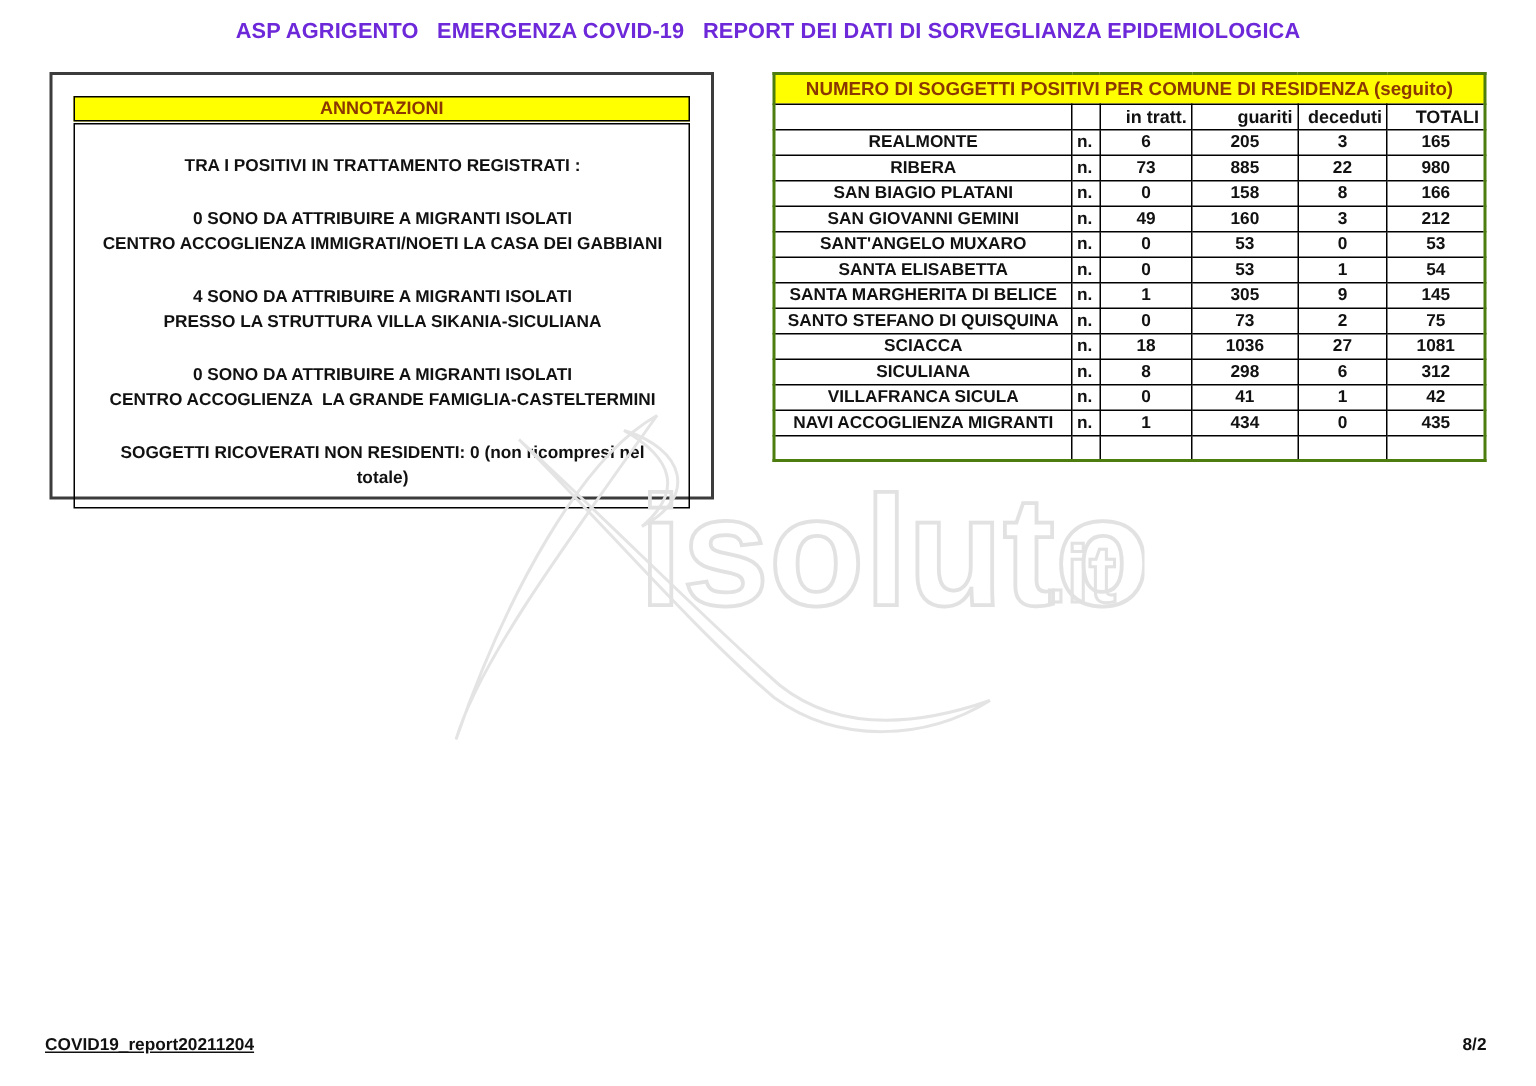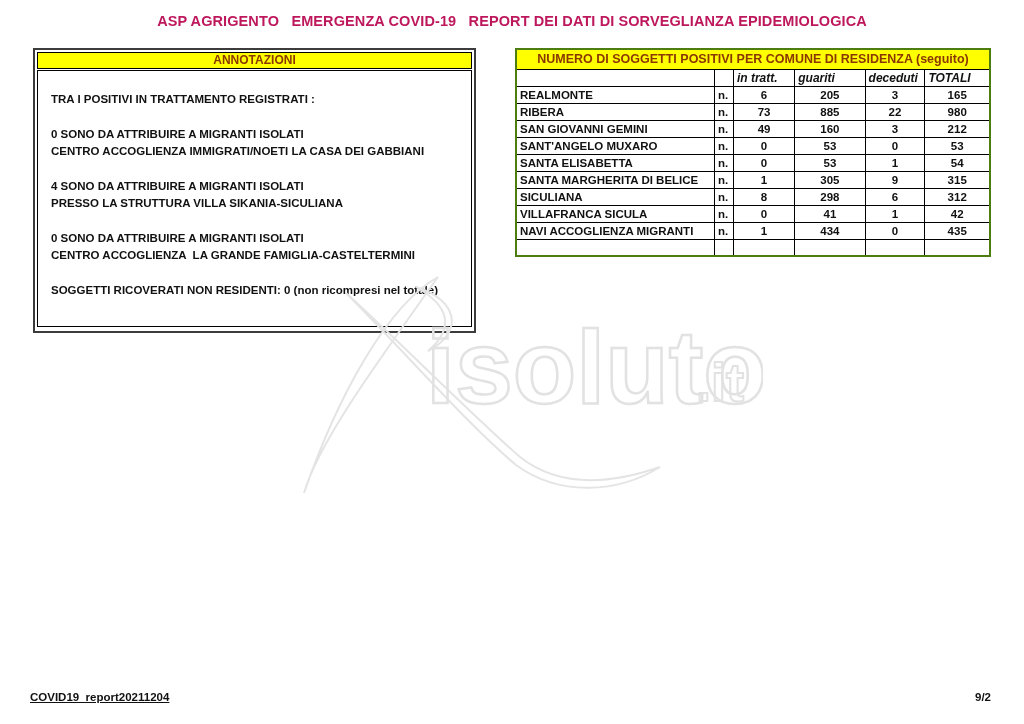--- a/index.html
+++ b/index.html
@@ -13,29 +13,29 @@
     color:#1a1a1a;
   }
 
   
   .page-title {
     position:absolute; top:13px; left:0; width:100%;
     text-align:center;
     font-size:14.5px; font-weight:bold;
     letter-spacing:0.1px;
     white-space:pre;
-    color:#be185d;
+    color:#6d28d9;
   }
 
   
   .annotations-box {
     position:absolute; left:33px; top:48px;
     width:443px; height:285px;
     border:2px solid #3c3c3c;
-    padding:2px;
+    padding:14px;
     background:transparent;
     z-index:2;
   }
   .annotations-header {
     border:1px solid #000;
     background:#FFFF00;
     color:#8B3800;
     font-weight:bold;
     font-size:12px;
     text-align:center;
@@ -47,20 +47,21 @@
     height:257px;
     padding:20px 12px 0 13px;
   }
   .annotations-body p {
     margin:0 0 17px 0;
     font-size:11.5px;
     font-weight:bold;
     line-height:17.5px;
     white-space:pre-wrap;
     color:#111;
+    text-align:center;
   }
 
   
   .comuni-table-wrap {
     position:absolute; left:515px; top:48px;
     width:476px;
     z-index:2;
   }
   table.comuni {
     border-collapse:collapse;
@@ -75,22 +76,22 @@
     height:17px;
     color:#111;
   }
   .table-title {
     background:#FFFF00;
     color:#8B3800 !important;
     text-align:center;
     font-size:12.5px !important;
     height:20px !important;
   }
-  .col-head { text-align:left; font-size:12px !important;font-style:italic; }
-  .td-comune { text-align:left; width:205px; }
+  .col-head { text-align:right; font-size:12px !important; }
+  .td-comune { text-align:center; width:205px; }
   .td-unit   { text-align:left; width:19px; padding:0 2px; }
   .td-num    { text-align:center; }
   .w-intratt { width:63px; }
   .w-guariti { width:72px; }
   .w-deceduti{ width:60px; }
   .w-totali  { width:66px; }
 
   
   .watermark {
     position:absolute; left:288px; top:265px;
@@ -154,20 +155,28 @@
         </tr>
         <tr>
           <td class="td-comune">RIBERA</td>
           <td class="td-unit">n.</td>
           <td class="td-num w-intratt">73</td>
           <td class="td-num w-guariti">885</td>
           <td class="td-num w-deceduti">22</td>
           <td class="td-num w-totali">980</td>
         </tr>
         <tr>
+          <td class="td-comune">SAN BIAGIO PLATANI</td>
+          <td class="td-unit">n.</td>
+          <td class="td-num w-intratt">0</td>
+          <td class="td-num w-guariti">158</td>
+          <td class="td-num w-deceduti">8</td>
+          <td class="td-num w-totali">166</td>
+        </tr>
+        <tr>
           <td class="td-comune">SAN GIOVANNI GEMINI</td>
           <td class="td-unit">n.</td>
           <td class="td-num w-intratt">49</td>
           <td class="td-num w-guariti">160</td>
           <td class="td-num w-deceduti">3</td>
           <td class="td-num w-totali">212</td>
         </tr>
         <tr>
           <td class="td-comune">SANT'ANGELO MUXARO</td>
           <td class="td-unit">n.</td>
@@ -183,21 +192,37 @@
           <td class="td-num w-guariti">53</td>
           <td class="td-num w-deceduti">1</td>
           <td class="td-num w-totali">54</td>
         </tr>
         <tr>
           <td class="td-comune">SANTA MARGHERITA DI BELICE</td>
           <td class="td-unit">n.</td>
           <td class="td-num w-intratt">1</td>
           <td class="td-num w-guariti">305</td>
           <td class="td-num w-deceduti">9</td>
-          <td class="td-num w-totali">315</td>
+          <td class="td-num w-totali">145</td>
+        </tr>
+        <tr>
+          <td class="td-comune">SANTO STEFANO DI QUISQUINA</td>
+          <td class="td-unit">n.</td>
+          <td class="td-num w-intratt">0</td>
+          <td class="td-num w-guariti">73</td>
+          <td class="td-num w-deceduti">2</td>
+          <td class="td-num w-totali">75</td>
+        </tr>
+        <tr>
+          <td class="td-comune">SCIACCA</td>
+          <td class="td-unit">n.</td>
+          <td class="td-num w-intratt">18</td>
+          <td class="td-num w-guariti">1036</td>
+          <td class="td-num w-deceduti">27</td>
+          <td class="td-num w-totali">1081</td>
         </tr>
         <tr>
           <td class="td-comune">SICULIANA</td>
           <td class="td-unit">n.</td>
           <td class="td-num w-intratt">8</td>
           <td class="td-num w-guariti">298</td>
           <td class="td-num w-deceduti">6</td>
           <td class="td-num w-totali">312</td>
         </tr>
         <tr>
@@ -232,13 +257,13 @@
   <g fill="none" stroke="#e4e4e4" stroke-width="2">
     <path d="M 150 12 C 100 40, 50 130, 16 228 C 30 180, 80 110, 150 12 Z"></path>
     <path d="M 58 28 C 115 85, 175 155, 228 200 C 272 232, 330 228, 372 202 C 320 220, 270 222, 232 192 C 182 148, 115 80, 58 28 Z"></path>
     <path d="M 128 22 C 168 34, 178 66, 140 86 C 168 62, 160 40, 128 22 Z"></path>
   </g>
   <text x="138" y="138" font-size="104" font-weight="bold" fill="none" stroke="#e2e2e2" stroke-width="2.5">isoluto</text>
   <text x="408" y="136" font-size="54" font-weight="bold" fill="none" stroke="#e2e2e2" stroke-width="2">.it</text>
 </svg>
 
 <div class="footer-left">COVID19_report20211204</div>
-<div class="footer-right">9/2</div>
+<div class="footer-right">8/2</div>
 
 </body></html>

